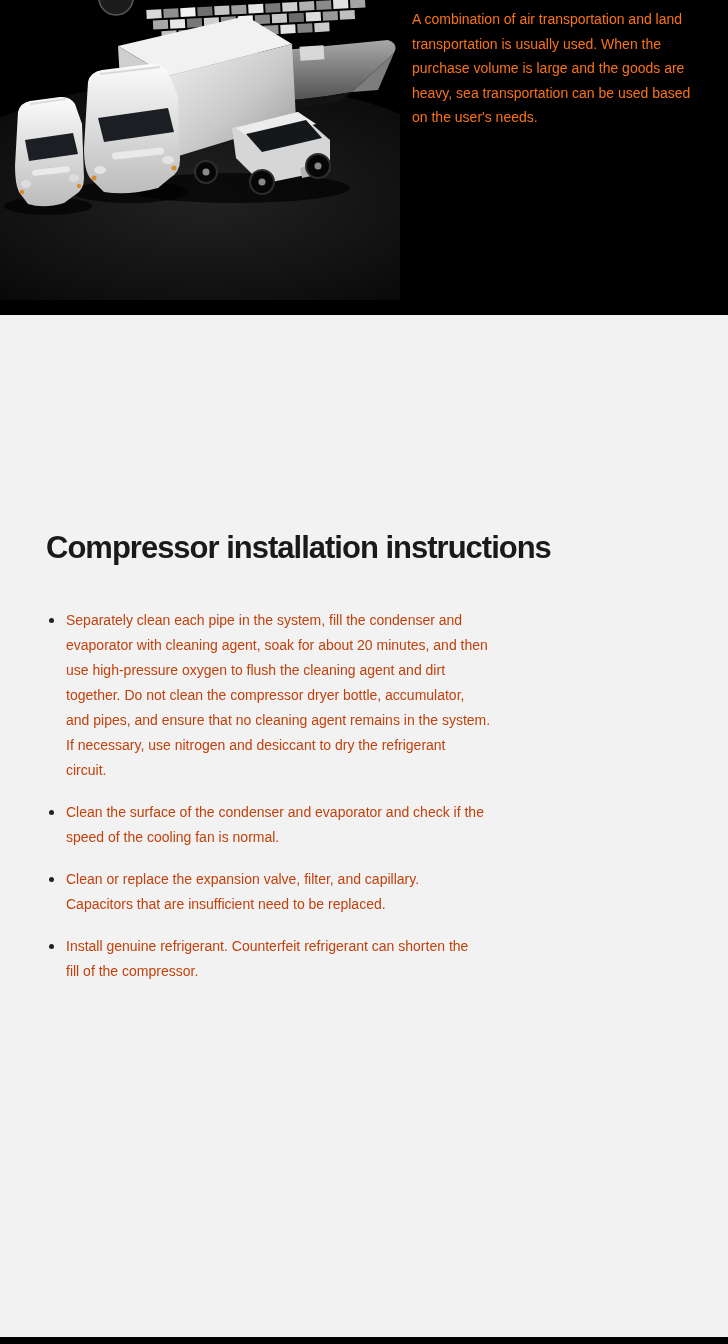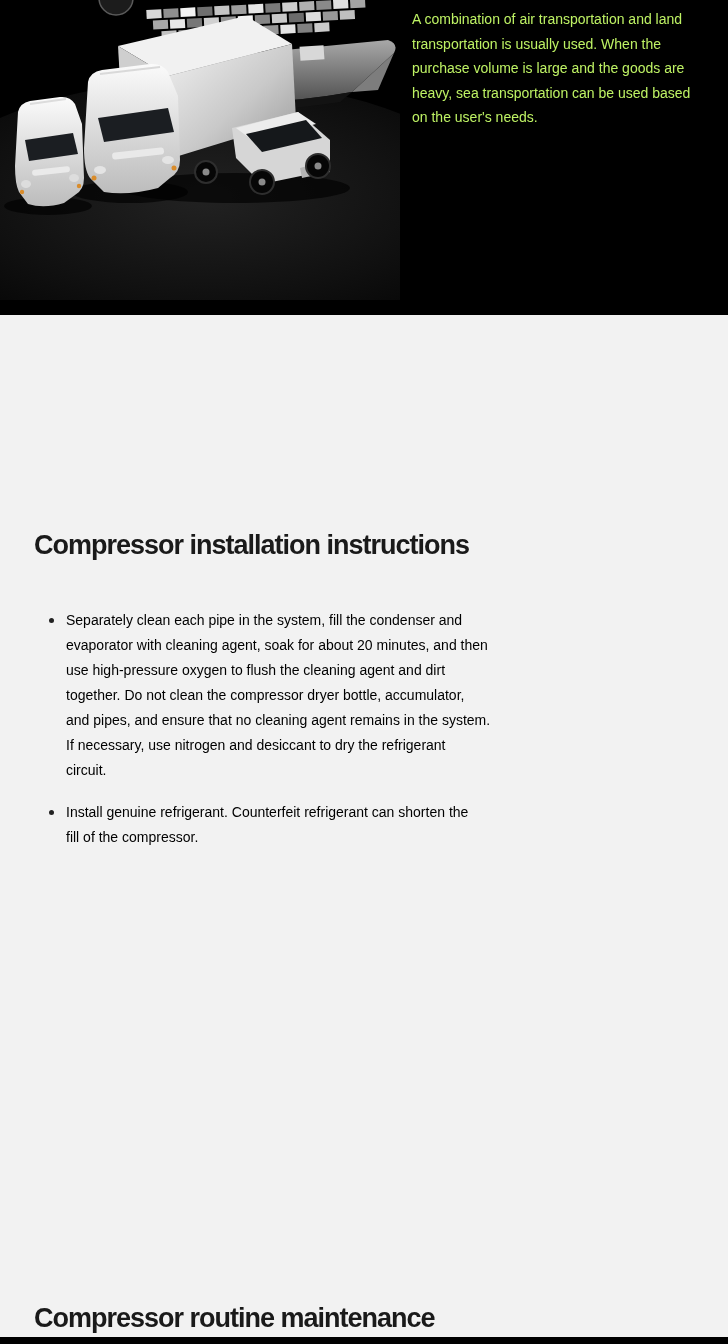--- a/index.html
+++ b/index.html
@@ -27,57 +27,57 @@
     position: absolute;
     top: 0; left: 0;
     width: 400px; height: 300px;
   }
   .hero-photo svg { display: block; }
   .hero-text {
     position: absolute;
     left: 412px;
     top: 7px;
     width: 300px;
-    color: #bef264;
+    color: #f97316;
     font-size: 14px;
     line-height: 24.5px;
     white-space: pre-line;
   }
   
   .content {
     position: absolute;
     top: 315px; left: 0;
     width: 728px; height: 1022px;
     background: #f2f2f2;
   }
   .section-title {
     position: absolute;
-    left: 34px;
+    left: 46px;
     color: #1a1a1a;
-    font-size: 27px;
+    font-size: 31px;
     font-weight: 700;
     letter-spacing: -1px;
     white-space: nowrap;
   }
   .title-installation { top: 215px; }
   .title-maintenance  { top: 988px; }
   .bullet-list {
     position: absolute;
     left: 46px;
     top: 293px;
     width: 470px;
     list-style: none;
   }
   .bullet-list li {
     position: relative;
     padding-left: 20px;
     margin-bottom: 17px;
     font-size: 14px;
     line-height: 25px;
-    color: #000000;
+    color: #c2410c;
     white-space: pre-line;
   }
   .bullet-list li::before {
     content: "";
     position: absolute;
     left: 3px;
     top: 10px;
     width: 5px;
     height: 5px;
     border-radius: 50%;
@@ -231,22 +231,25 @@
     <h2 class="section-title title-installation">Compressor installation instructions</h2>
 
     <ul class="bullet-list">
       <li>Separately clean each pipe in the system, fill the condenser and
 evaporator with cleaning agent, soak for about 20 minutes, and then
 use high-pressure oxygen to flush the cleaning agent and dirt
 together. Do not clean the compressor dryer bottle, accumulator,
 and pipes, and ensure that no cleaning agent remains in the system.
 If necessary, use nitrogen and desiccant to dry the refrigerant
 circuit.</li>
+      <li>Clean the surface of the condenser and evaporator and check if the
+speed of the cooling fan is normal.</li>
+      <li>Clean or replace the expansion valve, filter, and capillary.
+Capacitors that are insufficient need to be replaced.</li>
       <li>Install genuine refrigerant. Counterfeit refrigerant can shorten the
 fill of the compressor.</li>
     </ul>
 
-    <h2 class="section-title title-maintenance">Compressor routine maintenance</h2>
   </section>
 
   <div class="bottom-strip"></div>
 
 </div>
 
 </body></html>

